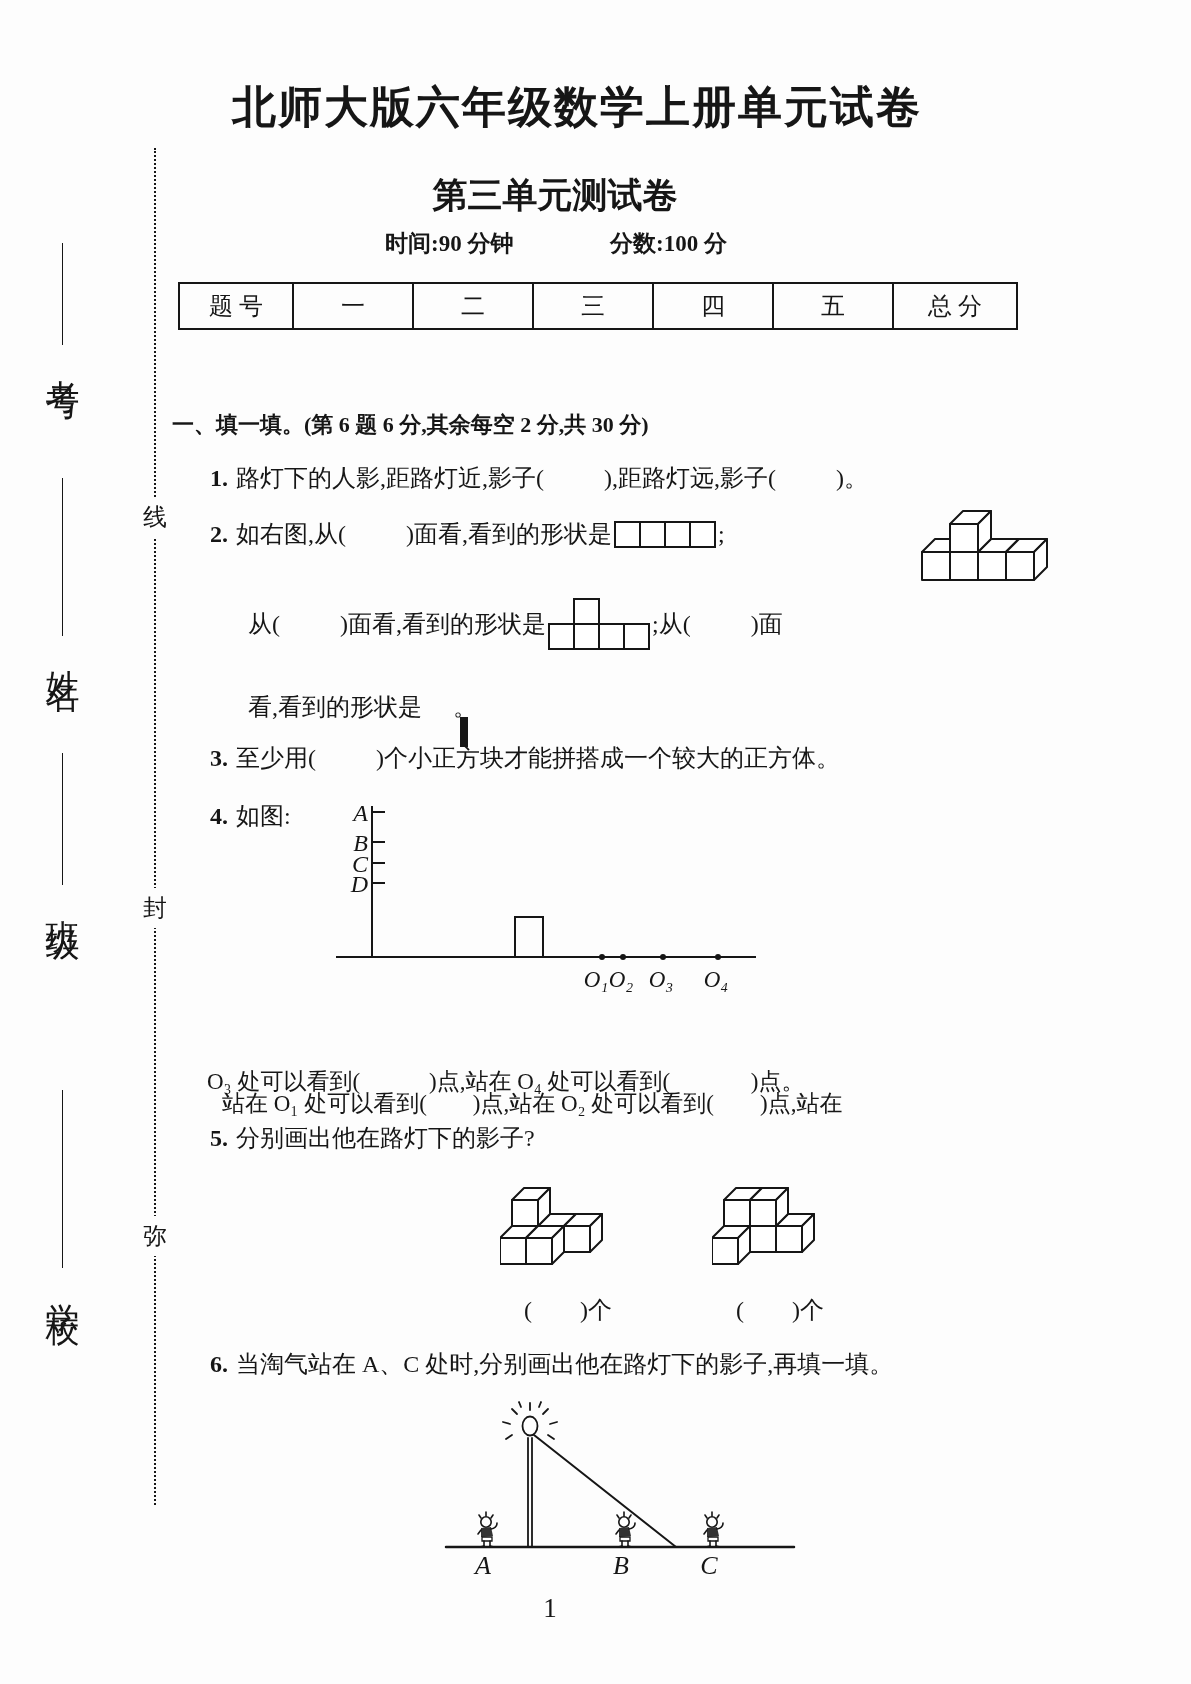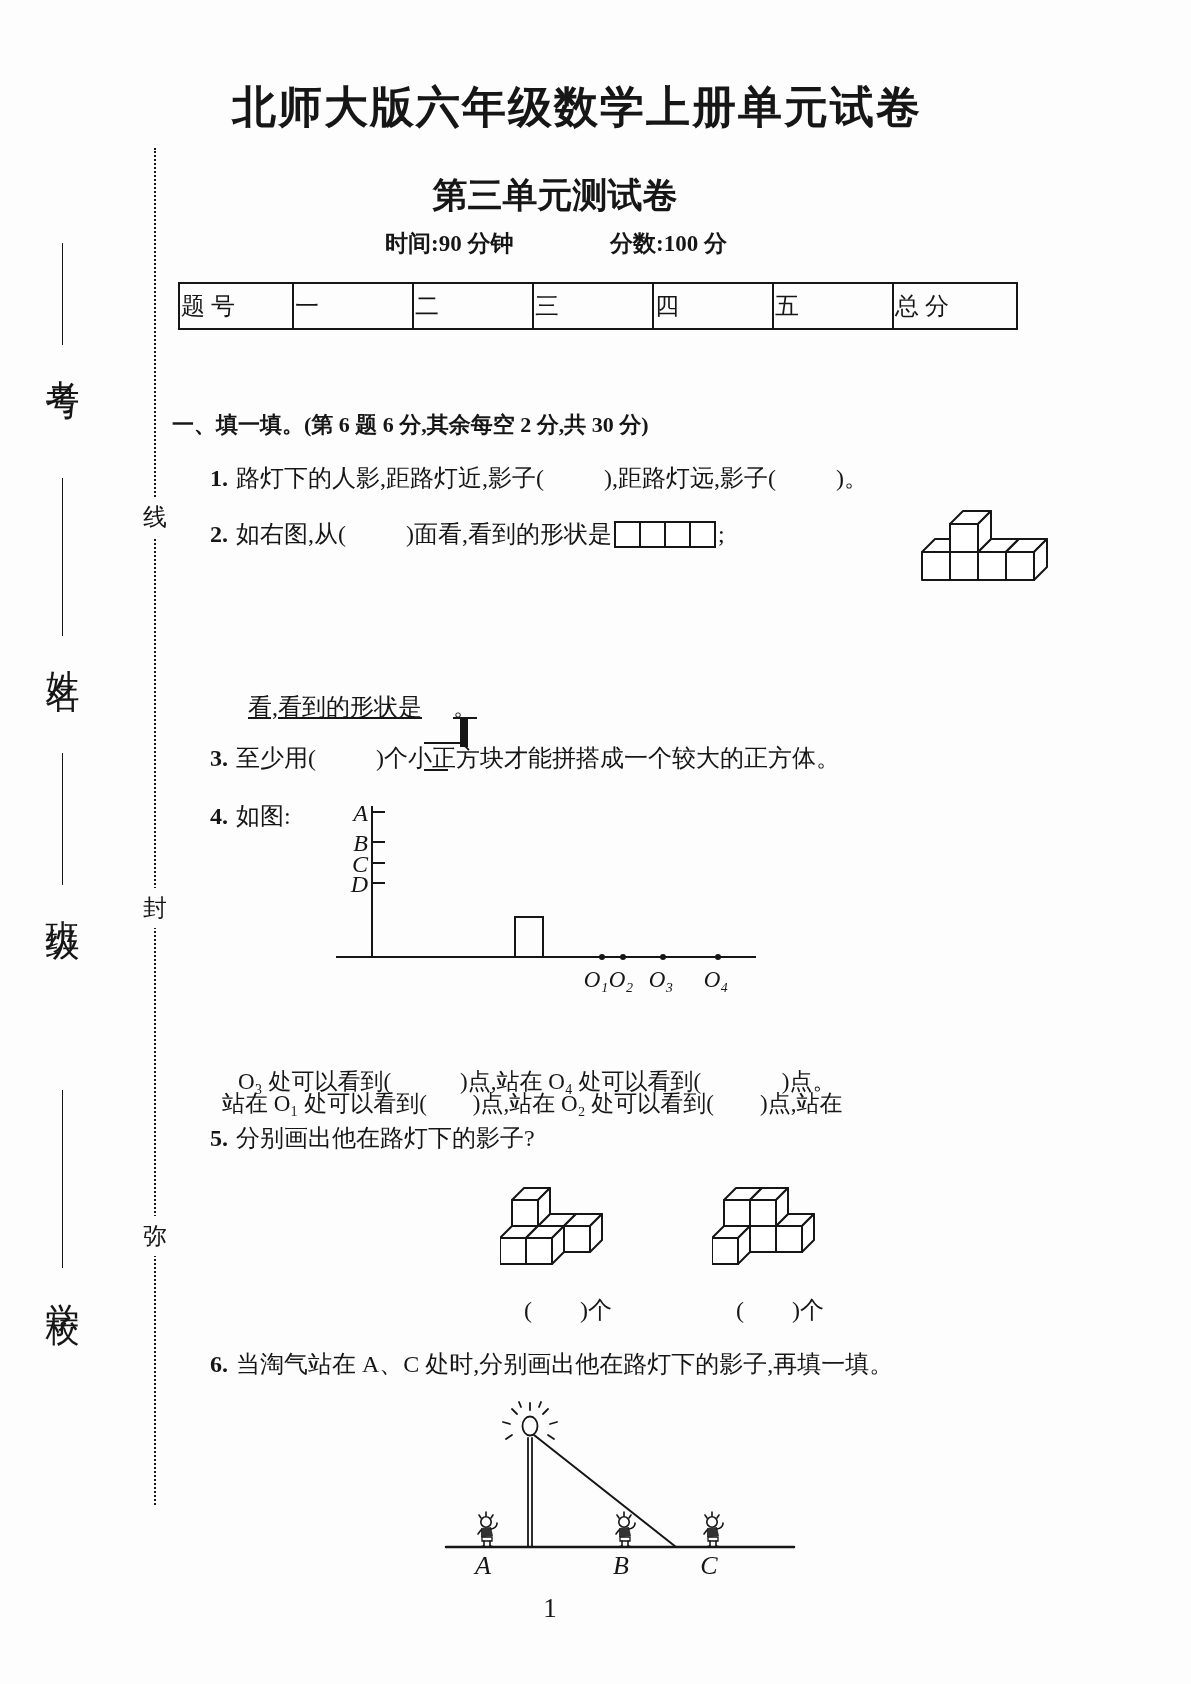--- a/index.html
+++ b/index.html
@@ -9,28 +9,28 @@
   .t{white-space:pre-wrap;}
   
   .title{left:147px;top:82px;width:860px;text-align:center;font-family:"Liberation Sans","DejaVu Sans",sans-serif;
          font-weight:700;font-size:44px;letter-spacing:2px;line-height:1.15;}
   .subtitle{left:125px;top:172px;width:860px;text-align:center;font-family:"Liberation Sans","DejaVu Sans",sans-serif;
          font-weight:700;font-size:35px;}
   .meta{top:228px;font-weight:700;font-size:23px;white-space:pre;margin-left:17px;}
   .meta.m1{left:368px;} .meta.m2{left:593px;}
   
   .score-table{left:178px;top:282px;border-collapse:collapse;table-layout:fixed;}
-  .score-table td{border:2.4px solid #161616;height:42px;text-align:left;font-size:24px;white-space:pre;}
+  .score-table td{border:2.4px solid #161616;height:42px;text-align:center;font-size:24px;white-space:pre;}
   
   .sechead{left:172px;top:410px;font-weight:700;font-size:22px;white-space:pre;}
   .qline{display:flex;align-items:center;font-size:24px;white-space:pre;}
   .qnum{font-weight:700;margin-right:8px;}
   .q1{left:210px;top:462px;} .q2l1{left:210px;top:518px;} .q2l2{left:248px;top:598px;}
-  .q2l3{left:248px;top:666px;text-decoration:underline;} .q3{left:210px;top:742px;} .q4intro{left:210px;top:800px;}
-  .q4l1{left:222px;top:1088px;font-size:23px;} .q4l2{left:238px;top:1066px;font-size:23px;}
+  .q2l3{left:248px;top:666px;} .q3{left:210px;top:742px;} .q4intro{left:210px;top:800px;}
+  .q4l1{left:222px;top:1088px;font-size:23px;} .q4l2{left:207px;top:1066px;font-size:23px;}
   .q5{left:210px;top:1122px;} .q6{left:210px;top:1348px;}
   .ans1{left:524px;top:1294px;} .ans2{left:736px;top:1294px;}
   
   .cells-row{display:flex;}
   .cell{width:27px;height:27px;box-sizing:border-box;border:2px solid #161616;background:#fff;margin-left:-2px;}
   .cell:first-child{margin-left:0;}
   .shapeA{margin:0 2px;}
   .shapeB{position:relative;width:102px;height:52px;margin:0 2px;}
   .shapeB .tc{position:absolute;left:25px;top:0;}
   .shapeB .br{position:absolute;left:0;top:25px;}
@@ -134,20 +134,30 @@
     <span class="qnum">1.</span><span class="t">路灯下的人影,距路灯近,影子(          ),距路灯远,影子(          )。</span>
   </div>
 
   <div class="abs qline q2l1">
     <span class="qnum">2.</span><span class="t">如右图,从(          )面看,看到的形状是</span>
     <span class="shapeA cells-row">
       <span class="cell"></span><span class="cell"></span><span class="cell"></span><span class="cell"></span>
     </span>
     <span class="t">;</span>
   </div>
+  <div class="abs qline q2l2">
+    <span class="t">从(          )面看,看到的形状是</span>
+    <span class="shapeB">
+      <span class="cell tc"></span>
+      <span class="cells-row br">
+        <span class="cell"></span><span class="cell"></span><span class="cell"></span><span class="cell"></span>
+      </span>
+    </span>
+    <span class="t">;从(          )面</span>
+  </div>
   <div class="abs qline q2l3">
     <span class="t">看,看到的形状是</span>
     <span class="shapeC">
       <span class="cell"></span><span class="cell"></span>
     </span>
     <span class="t">。</span>
   </div>
   <svg class="abs figq2" width="135" height="95" viewBox="0 0 135 95">
     <use href="#cb2" x="2" y="54"></use>
       <use href="#cb2" x="30" y="54"></use>

